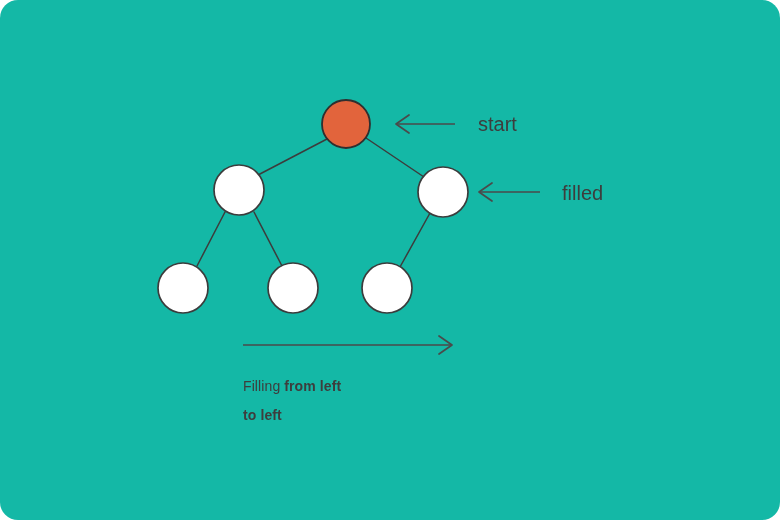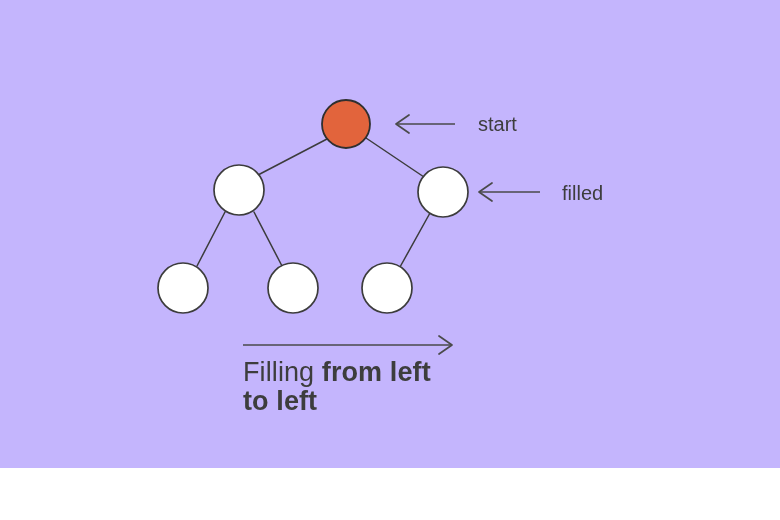--- a/index.html
+++ b/index.html
@@ -3,24 +3,25 @@
 <meta charset="utf-8">
 <style>
   html, body {
     margin: 0;
     padding: 0;
     background: #ffffff;
   }
   #stage {
     position: relative;
     width: 780px;
-    height: 468px;
-    background: #c4b5fd;
+    height: 520px;
+    background: #14b8a6;
     overflow: hidden;
     font-family: "Liberation Sans", sans-serif;
+    border-radius: 18px;
   }
   #diagram-svg {
     position: absolute;
     left: 0;
     top: 0;
     width: 780px;
     height: 520px;
     display: block;
   }
   .node-circle {
@@ -53,25 +54,25 @@
     stroke-linejoin: round;
   }
   .annot-label {
     fill: #3d3d3d;
     font-family: "Liberation Sans", sans-serif;
     font-size: 20px;
   }
   .caption {
     position: absolute;
     left: 243px;
-    top: 358px;
+    top: 372px;
     width: 260px;
     color: #3d3d3d;
     font-family: "Liberation Sans", sans-serif;
-    font-size: 27px;
+    font-size: 14px;
     line-height: 29px;
     letter-spacing: 0.1px;
   }
   .caption .regular { font-weight: 400; }
   .caption .bold { font-weight: 700; }
 </style>
 </head>
 <body>
 
 <div id="stage">

